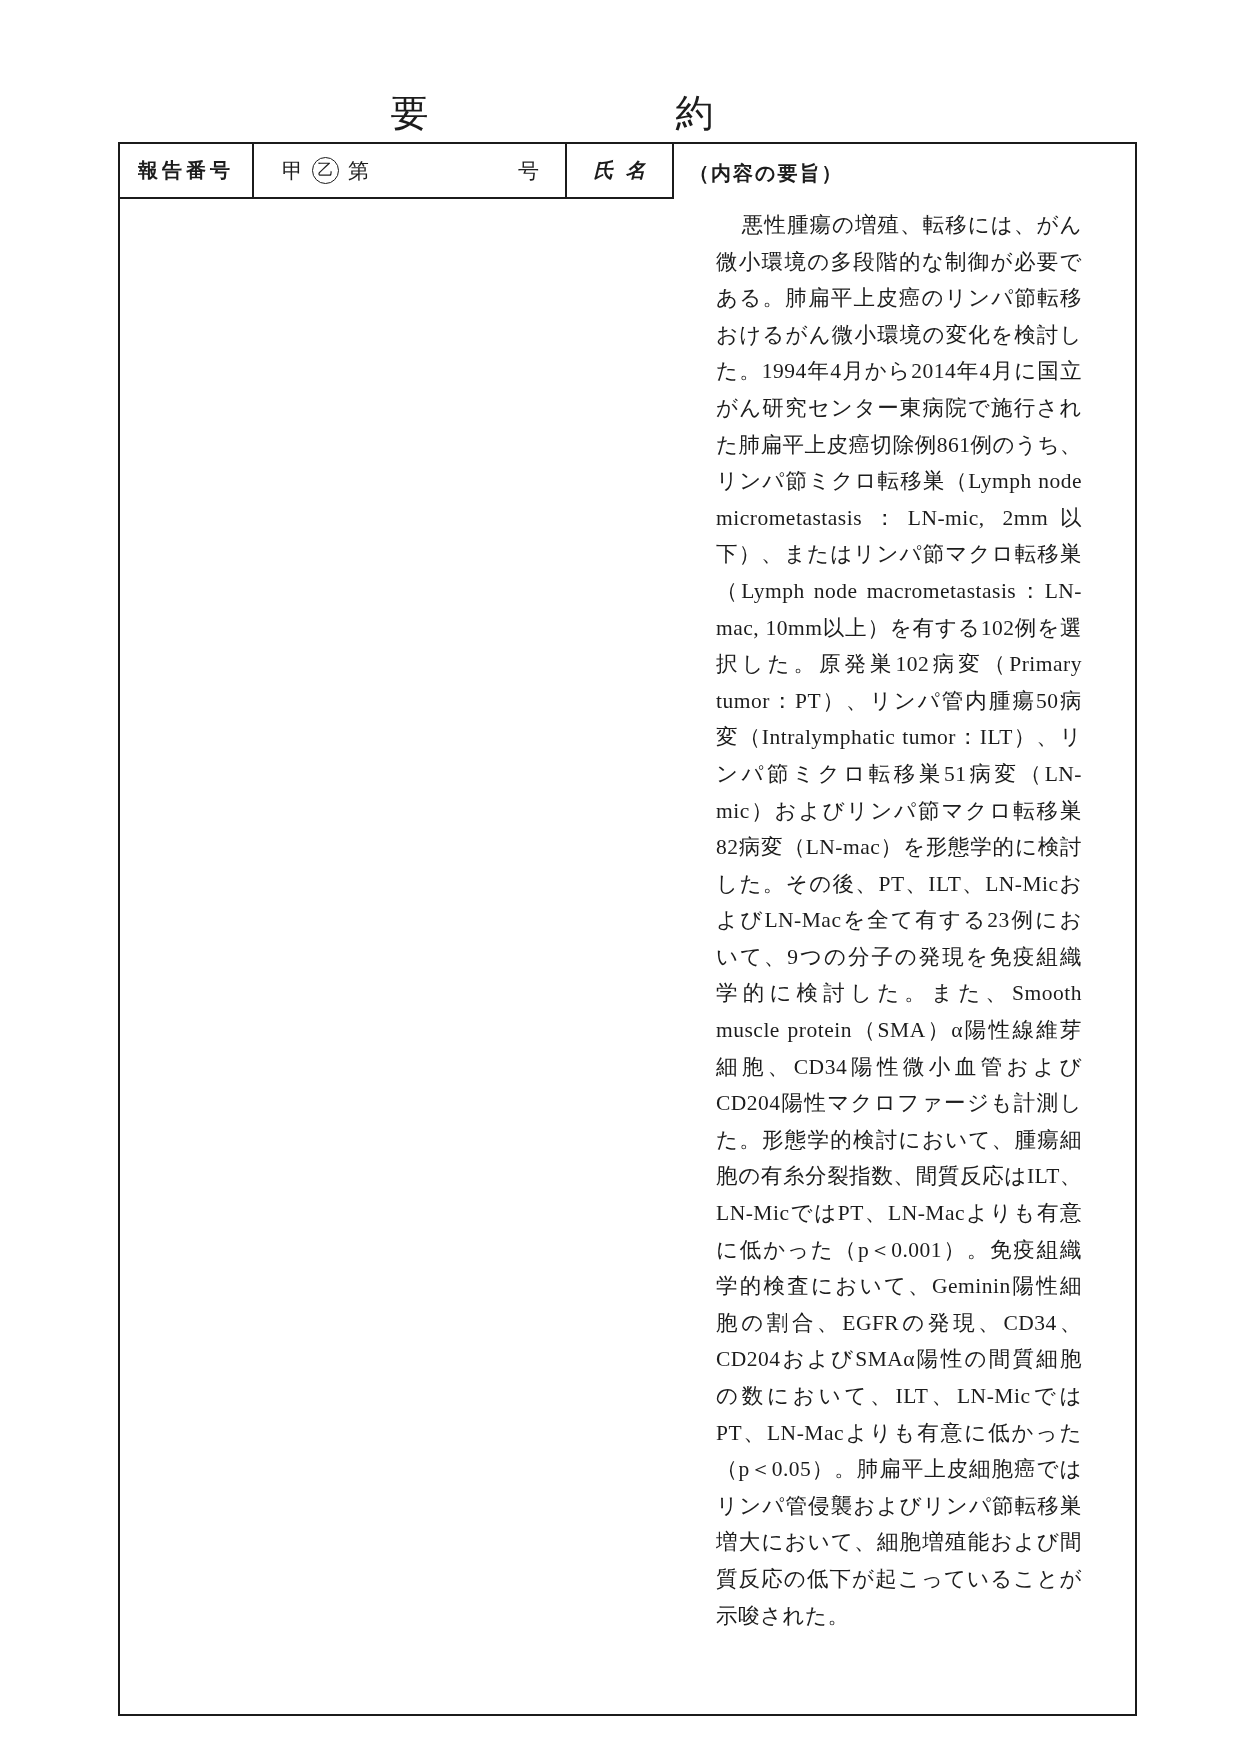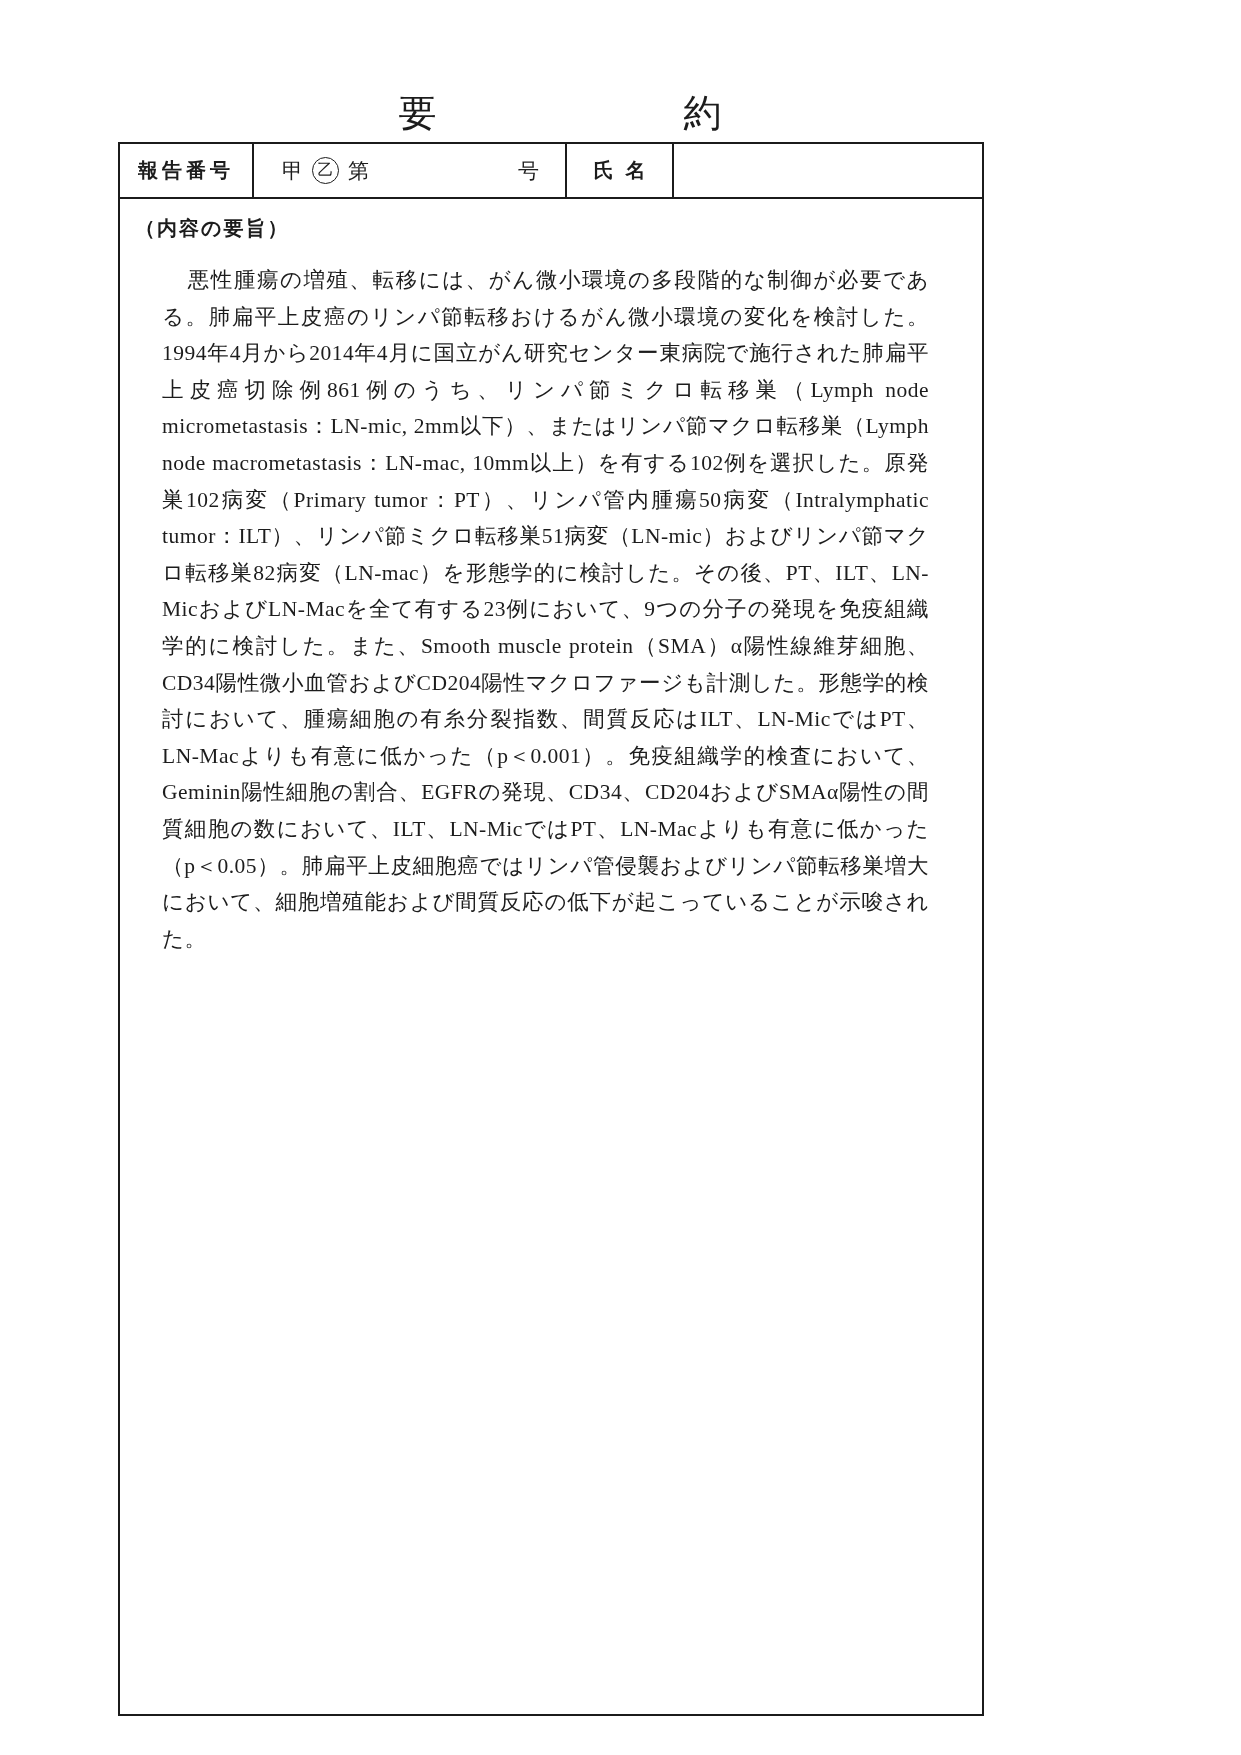--- a/index.html
+++ b/index.html
@@ -10,41 +10,41 @@
     background: #ffffff;
     color: #1c1c1c;
     font-family: "Liberation Serif", "DejaVu Serif", serif;
     overflow: hidden;
   }
 
   
   .doc-title {
     position: absolute;
     top: 88px;
-    left: 126px;
+    left: 118px;
     width: 868px;
     text-align: center;
     font-size: 38px;
     font-weight: 400;
     letter-spacing: 6.5em;
     text-indent: 6.5em;
     white-space: nowrap;
   }
 
   
   .frame {
     position: absolute;
     left: 118px;
     top: 142px;
-    width: 866px;
+    width: 1019px;
     height: 1574px;
     border: 2px solid #1b1b1b;
     box-sizing: border-box;
     display: flex;
-    flex-direction: column;
+    flex-direction: row;
   }
 
   
   .header-row {
     display: flex;
     height: 55px;
     min-height: 55px;
     border-bottom: 2px solid #1b1b1b;
     box-sizing: border-box;
   }
@@ -80,20 +80,21 @@
     font-size: 16px;
     box-sizing: border-box;
   }
   .cell-name-label {
     width: 107px;
     justify-content: center;
     font-weight: bold;
     font-size: 20px;
     letter-spacing: 12px;
     text-indent: 12px;
+    font-style: italic;
   }
   .cell-name-value {
     flex: 1;
     justify-content: center;
     font-size: 25px;
     letter-spacing: 5px;
   }
 
   
   .title-section {

